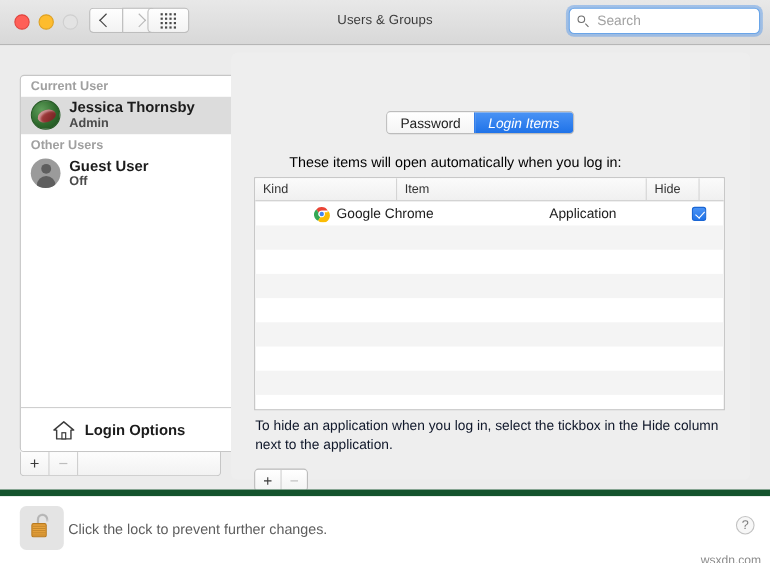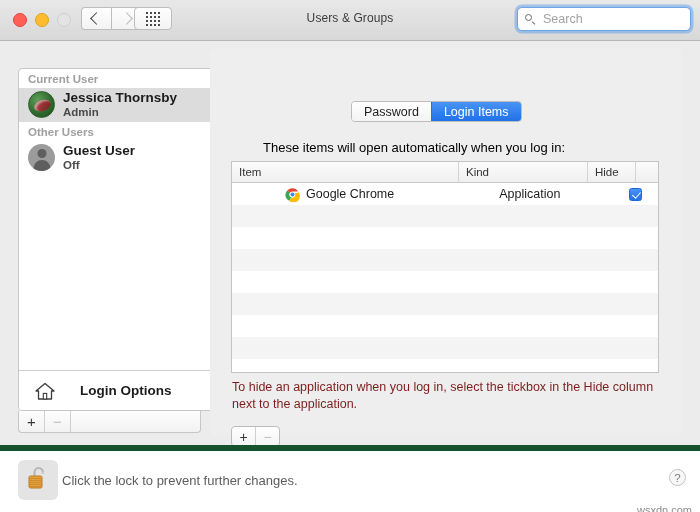--- a/index.html
+++ b/index.html
@@ -144,21 +144,21 @@
     width: 17px; height: 12px; border-radius: 9px 9px 0 0; background: #5e5e5e;
     transform: translateX(-50%);
   }
   .uinfo { line-height: 1.18; }
   .uname { font-size: 13.5px; color: #1c1c1c; }
   .usub  { font-size: 11.5px; color: #4a4a4a; }
 
   .login-options {
     position: absolute; left: 0; bottom: 0; width: 100%;
     height: 40px; border-top: 1px solid #cfcfcf;
-    display: flex; align-items: center; gap: 24px; padding-left: 15px;
+    display: flex; align-items: center; gap: 8px; padding-left: 28px;
     box-sizing: border-box; background: #ffffff;
   }
   .house { width: 22px; height: 20px; position: relative; flex: none; }
   .house svg { display: block; }
   .lo-label { font-size: 13.5px; color: #1c1c1c; }
 
   .pm-bar {
     position: absolute; left: 18px; top: 370px;
     width: 183px; height: 22px;
     display: flex; box-sizing: border-box;
@@ -193,21 +193,21 @@
   }
   .tab {
     display: flex; align-items: center; justify-content: center;
     font-size: 12.5px; padding: 0 12px; height: 100%;
     background: linear-gradient(to bottom,#ffffff,#f4f4f4);
     color: #1e1e1e; box-sizing: border-box;
   }
   .tab + .tab { border-left: 1px solid #bcbcbc; }
   .tab.active {
     background: linear-gradient(to bottom,#4a93f5,#1f72e8);
-    color: #ffffff; border-left-color: #1f72e8;
+    color: #ffffff; border-left-color: #1f72e8; font-style: italic;
   }
 
   .intro {
     position: absolute; left: 22px; top: 92px;
     font-size: 13px; color: #000000; margin-left: 31px;
   }
 
   .table {
     position: absolute; left: 21px; top: 113px;
     width: 428px; height: 212px;
@@ -248,21 +248,21 @@
   }
   .tickbox::after {
     content: ""; position: absolute; left: 3.6px; top: 1.2px;
     width: 3.5px; height: 7px;
     border: solid #ffffff; border-width: 0 1.8px 1.8px 0;
     transform: rotate(42deg);
   }
 
   .helptext {
     position: absolute; left: 22px; top: 331px;
-    width: 432px; font-size: 12.5px; color: #7f1d1d; line-height: 1.35;
+    width: 432px; font-size: 12.5px; color: #0f172a; line-height: 1.35;
   }
 
   .addrem {
     position: absolute; left: 21px; top: 378px;
     display: flex; height: 21px;
     border: 1px solid #bcbcbc; border-radius: 4px;
     overflow: hidden; box-sizing: border-box;
     background: linear-gradient(to bottom,#ffffff,#f3f3f3);
   }
   .ar-btn {
@@ -393,22 +393,22 @@
 
       <div class="tabs">
         <div class="tab">Password</div>
         <div class="tab active">Login Items</div>
       </div>
 
       <div class="intro">These items will open automatically when you log in:</div>
 
       <div class="table">
         <div class="thead">
+          <div class="th kind">Kind</div>
           <div class="th item">Item</div>
-          <div class="th kind">Kind</div>
           <div class="th hide">Hide</div>
           <div class="th pad"></div>
         </div>
 
         <div class="rows">
           <div class="row">
             <div class="cell-item">
               <span class="chrome-icon">
                 <svg width="15" height="15" viewBox="0 0 48 48">
                   <path d="M24 4a20 20 0 0 1 17.3 10H24a10 10 0 0 0-9.2 6.1L8.1 10.7A20 20 0 0 1 24 4z" fill="#ea4335"></path>

